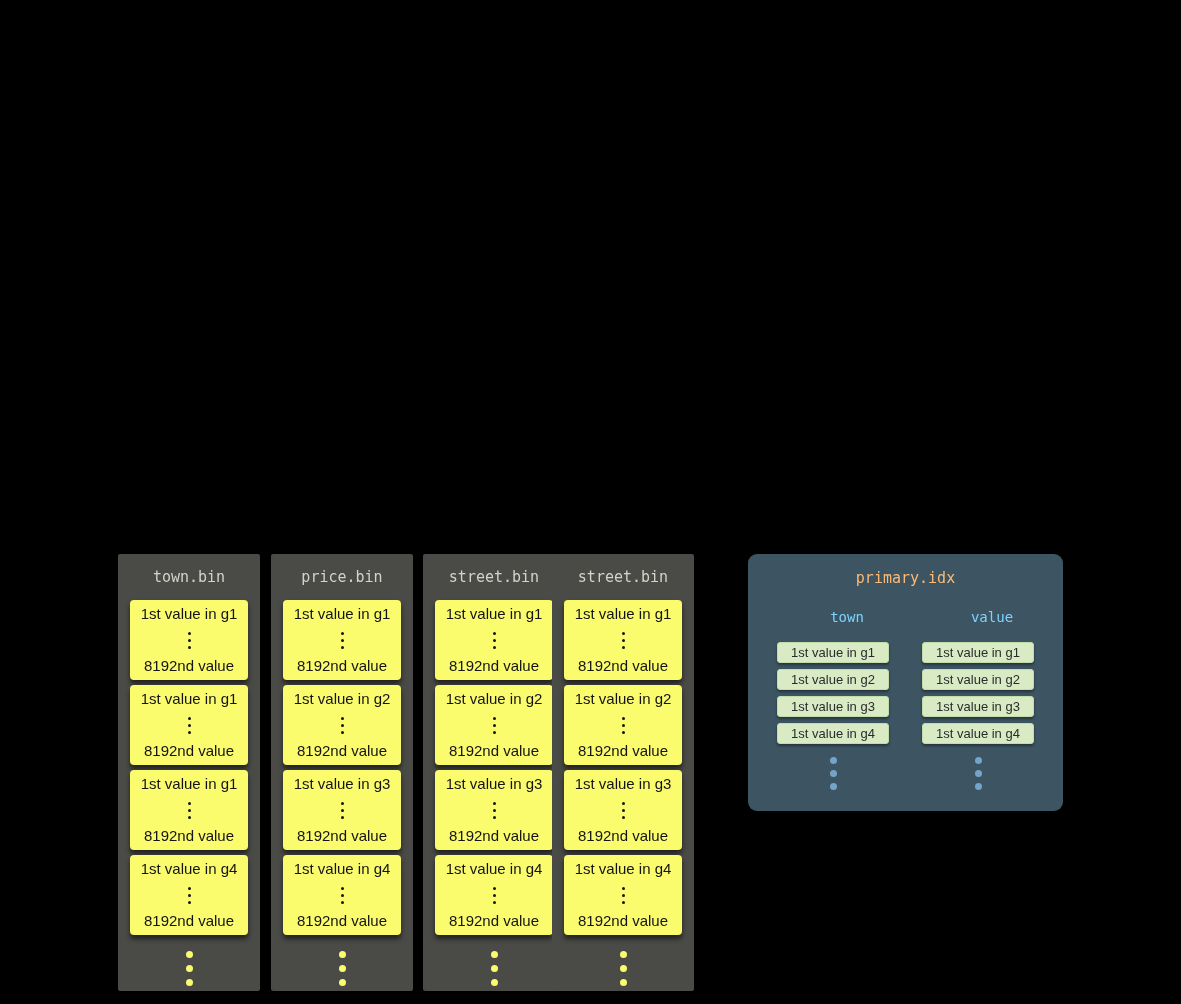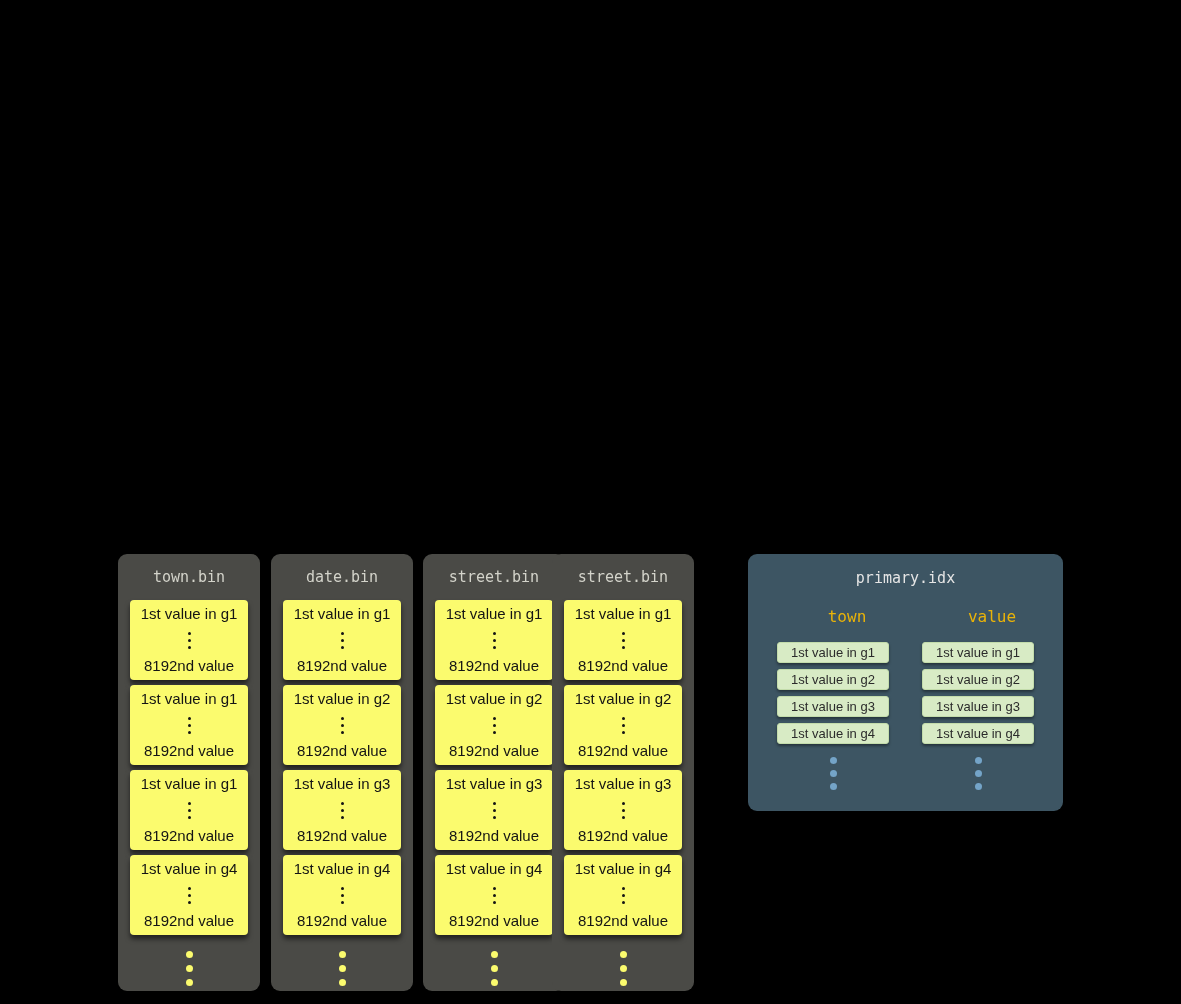--- a/index.html
+++ b/index.html
@@ -16,21 +16,21 @@
     overflow: hidden;
   }
 
   
   .bin-col {
     position: absolute;
     top: 554px;
     width: 142px;
     height: 437px;
     background: #4a4a46;
-    border-radius: 9px;
+    border-radius: 2px;
     display: flex;
     flex-direction: column;
     align-items: center;
     box-sizing: border-box;
     padding-top: 12px;
   }
   .bin-title {
     font-family: "DejaVu Sans Mono", "Liberation Mono", monospace;
     font-size: 15px;
     color: #d3d3ca;
@@ -94,39 +94,39 @@
     width: 315px;
     height: 257px;
     background: #3d5563;
     border-radius: 9px;
     box-sizing: border-box;
     padding-top: 13px;
   }
   .idx-title {
     font-family: "DejaVu Sans Mono", "Liberation Mono", monospace;
     font-size: 15px;
-    color: #e5e5e5;
+    color: #fdba74;
     text-align: center;
     line-height: 22px;
     margin-bottom: 18px;
   }
   .idx-cols {
     display: flex;
     justify-content: space-evenly;
   }
   .idx-col {
     display: flex;
     flex-direction: column;
     align-items: center;
     width: 120px;
   }
   .idx-header {
     font-family: "DejaVu Sans Mono", "Liberation Mono", monospace;
-    font-size: 16px;
-    color: #eab308;
+    font-size: 14px;
+    color: #7dd3fc;
     line-height: 20px;
     margin-bottom: 15px;
     margin-left: 28px;
   }
   .chip {
     width: 112px;
     height: 21px;
     box-sizing: border-box;
     background: #d8ebc5;
     border: 1px solid #c3dcab;
@@ -198,21 +198,21 @@
       <div class="g-line">8192nd value</div>
     </div>
     <div class="col-dots">
         <i></i>
         <i></i>
         <i></i>
       </div>
   </section>
 
   <section class="bin-col" style="left:271px">
-    <div class="bin-title">date.bin</div>
+    <div class="bin-title">price.bin</div>
     <div class="granule">
       <div class="g-line">1st value in g1</div>
       <div class="vdots">
           <i></i>
           <i></i>
           <i></i>
         </div>
       <div class="g-line">8192nd value</div>
     </div>
     <div class="granule">

